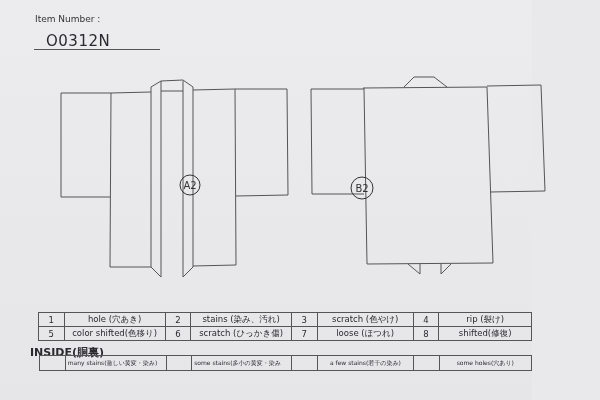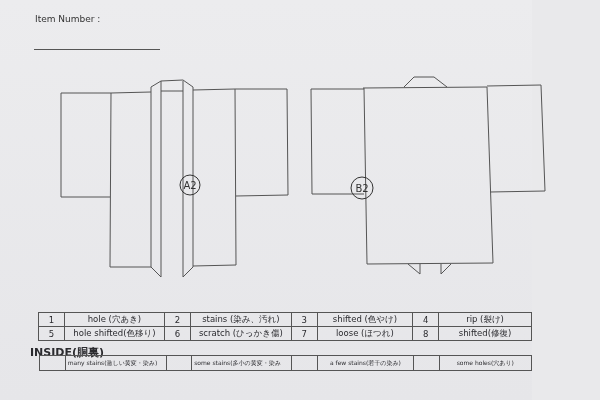--- a/index.html
+++ b/index.html
@@ -47,20 +47,21 @@
     .inside td.chk { width: 28px; }
     .inside td.opt { width: 98px; text-align: left; }
     .inside td.opt.c { text-align: center; }
   </style>
 </head>
 <body>
 
 <div class="sheet">
 
   <div class="item-label">Item Number :</div>
+  <div class="item-number">O0312N</div>
   <div class="item-underline"></div>
 
   <svg class="drawing" width="600" height="300">
     <g fill="none" stroke="#555" stroke-width="1">
 
       <polyline points="61,93 61,197 110,197"></polyline>
       <line x1="61" y1="93" x2="111" y2="93"></line>
 
       <polyline points="111,93 110,267 151,267"></polyline>
       <line x1="111" y1="93" x2="151" y2="92"></line>
@@ -102,27 +103,27 @@
   </svg>
 
   <table class="tbl legend">
     <tbody>
         <tr>
       <td class="num">1</td>
       <td class="lbl">hole (穴あき)</td>
       <td class="num">2</td>
       <td class="lbl">stains (染み、汚れ)</td>
       <td class="num">3</td>
-      <td class="lbl">shifted (色やけ)</td>
+      <td class="lbl">scratch (色やけ)</td>
       <td class="num">4</td>
       <td class="lbl">rip (裂け)</td>
     </tr>
     <tr>
       <td class="num">5</td>
-      <td class="lbl">hole shifted(色移り)</td>
+      <td class="lbl">color shifted(色移り)</td>
       <td class="num">6</td>
       <td class="lbl">scratch (ひっかき傷)</td>
       <td class="num">7</td>
       <td class="lbl">loose (ほつれ)</td>
       <td class="num">8</td>
       <td class="lbl">shifted(修復)</td>
     </tr>
   </tbody>
     </table>
 

